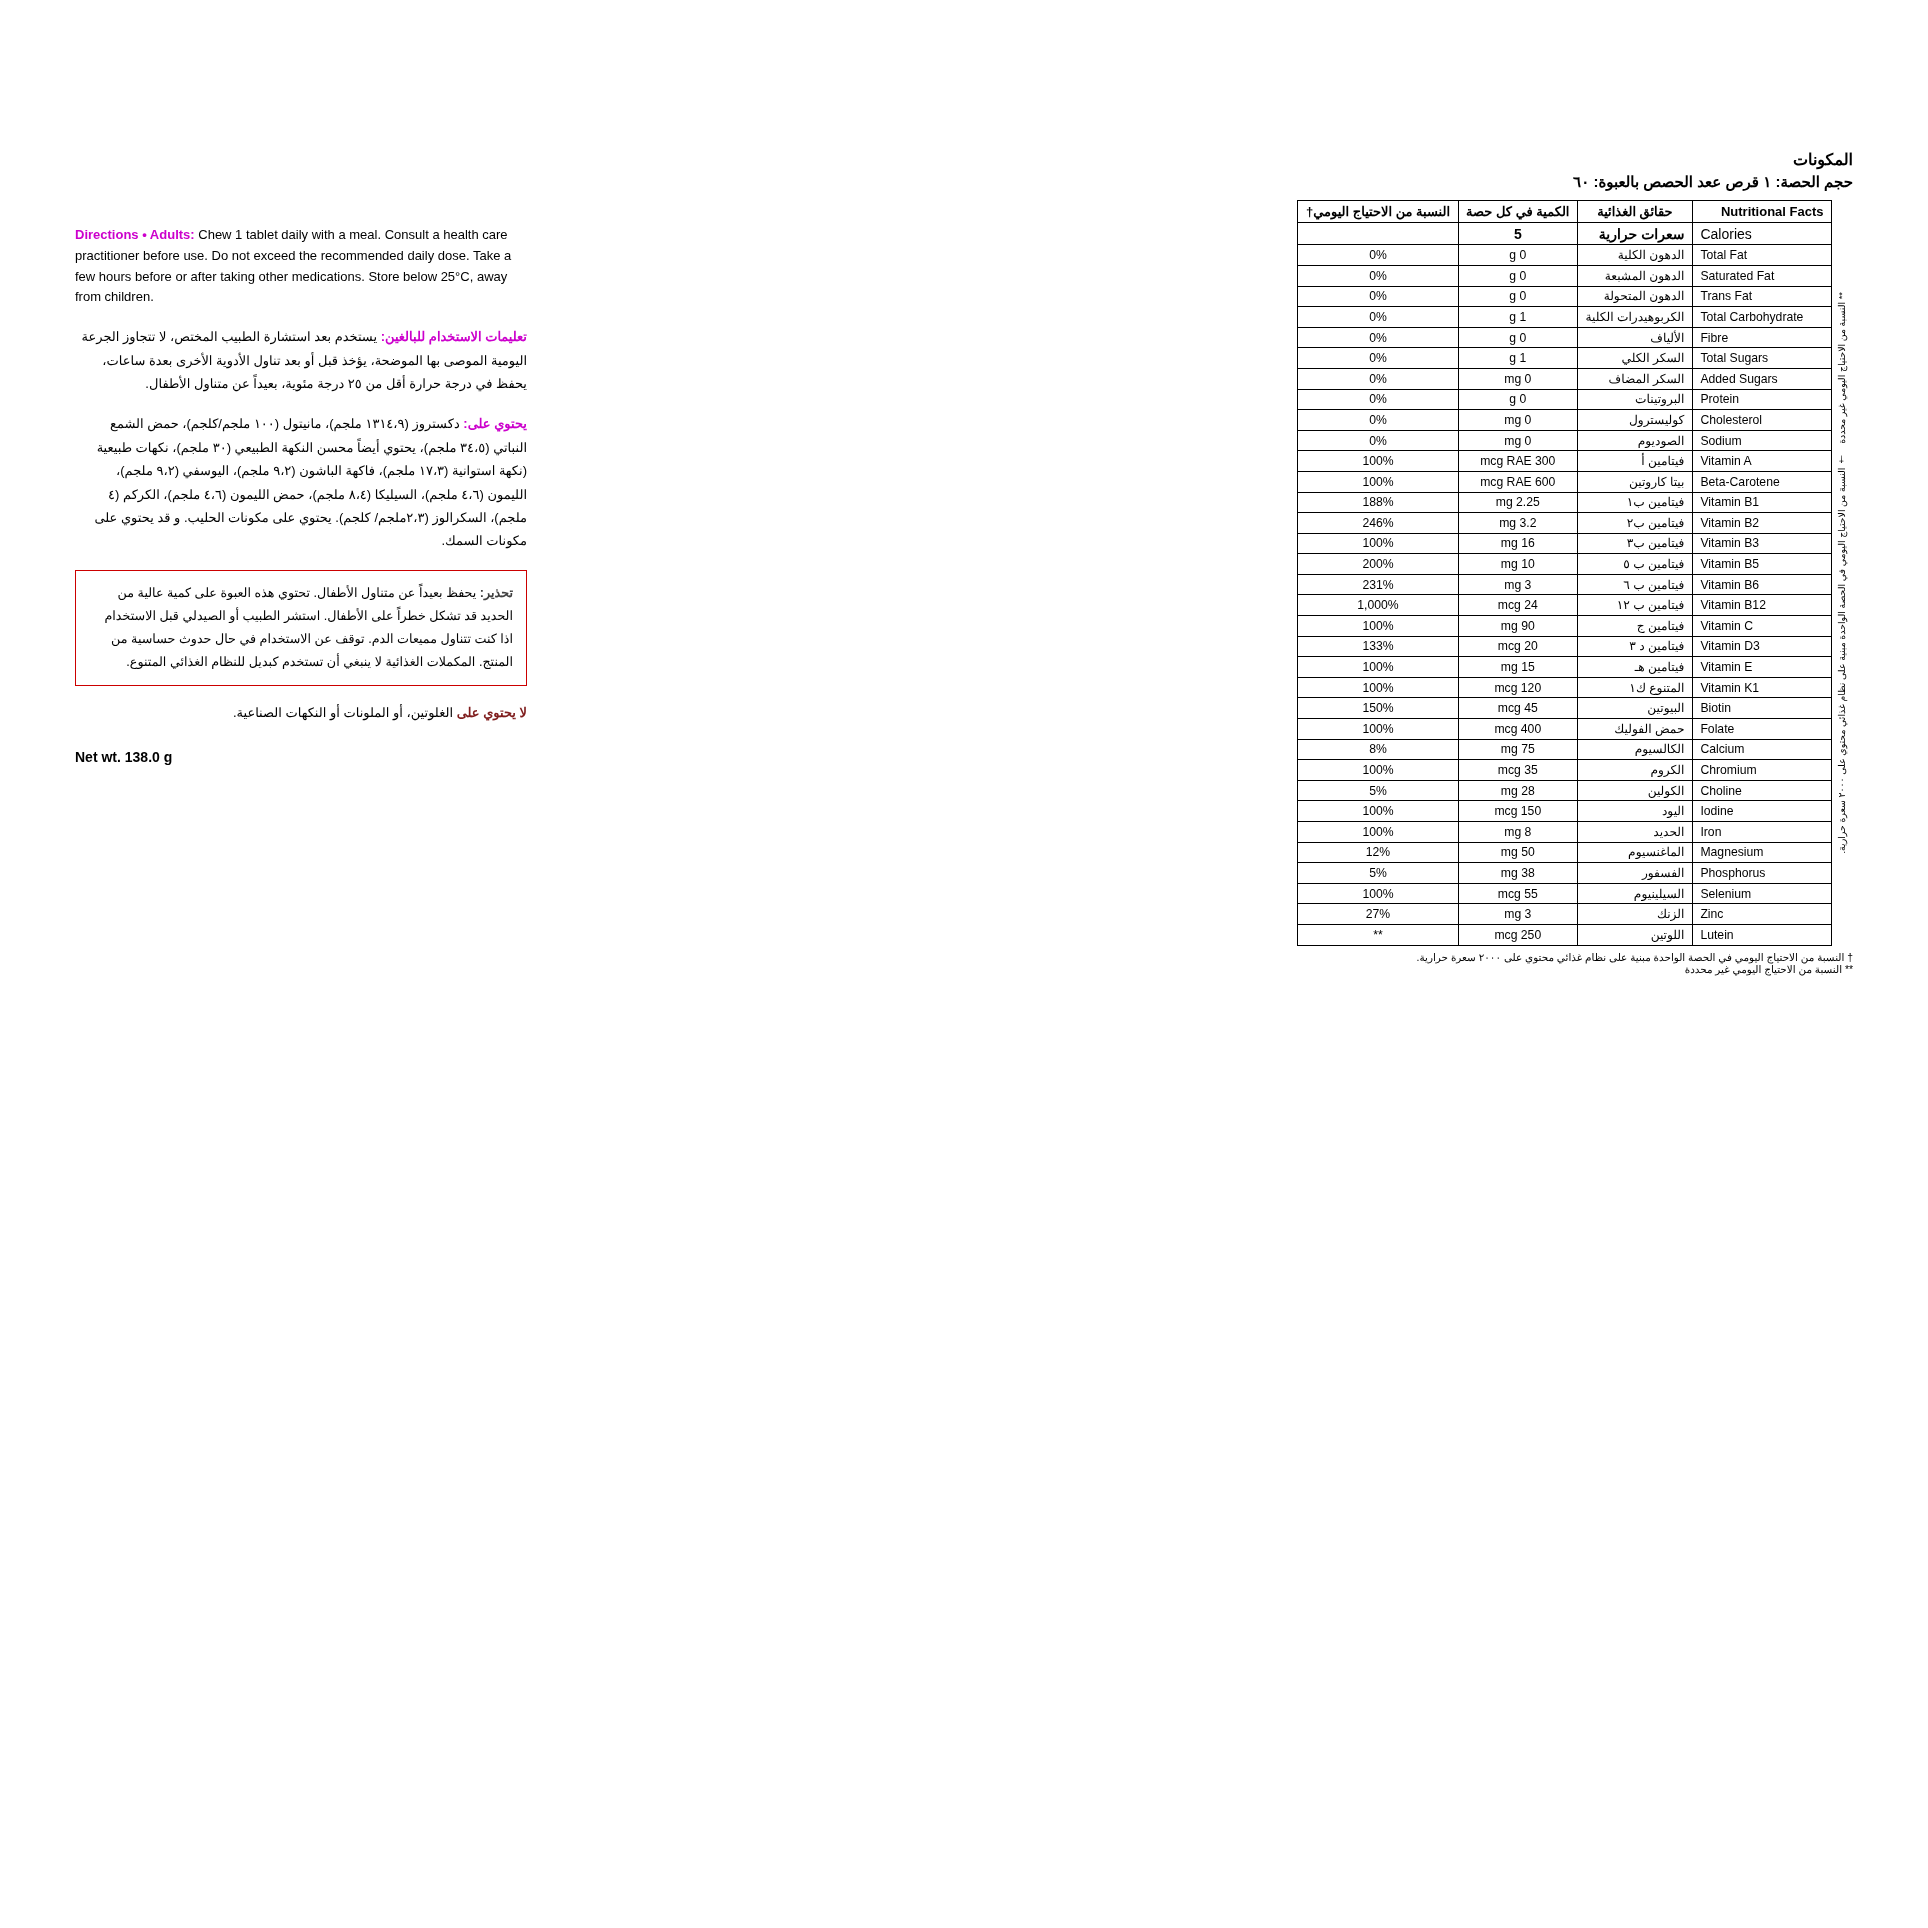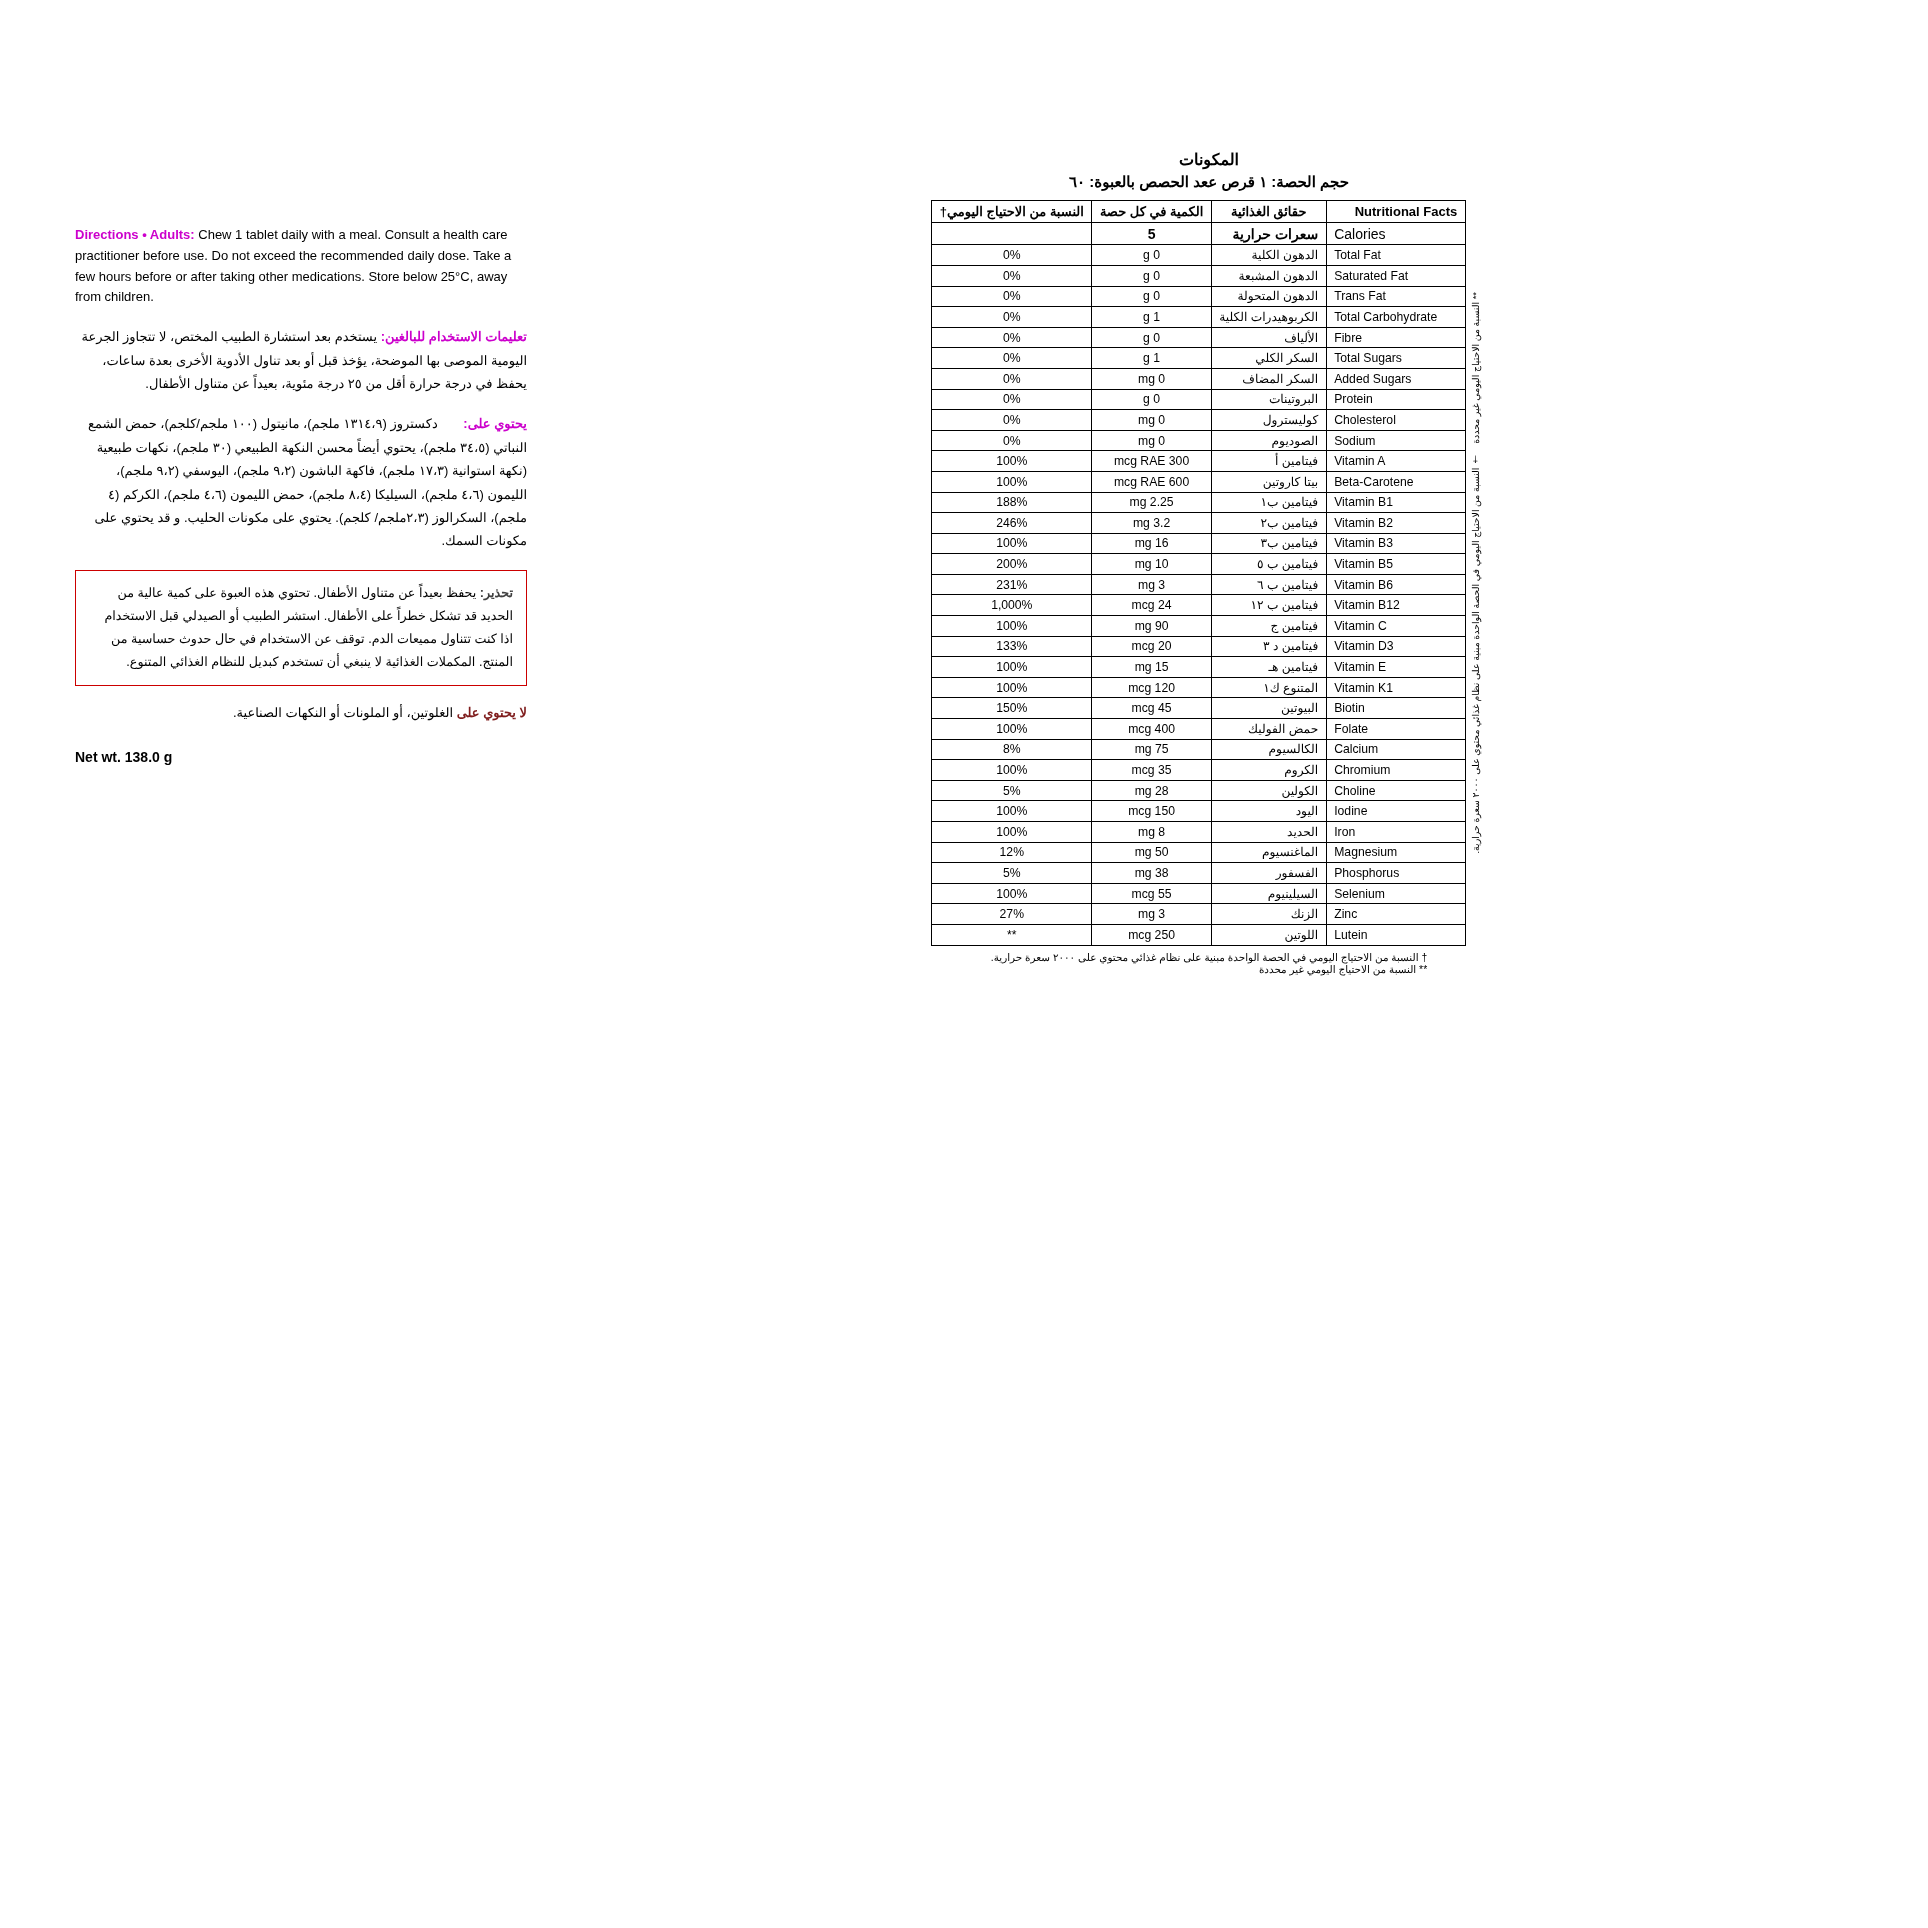--- a/index.html
+++ b/index.html
@@ -59,21 +59,20 @@
     .ingredients-ar {
       direction: rtl;
       text-align: right;
       margin-bottom: 17px;
       font-size: 13px;
       line-height: 1.8;
     }
     .ingredients-ar .label-ar {
       color: #cc00cc;
       font-weight: bold;
-      margin-left: 22px;
     }
 
     .warning-box {
       border: 1.9px solid #cc0000;
       padding: 11.3px 13px;
       margin-bottom: 17px;
       direction: rtl;
       text-align: right;
       font-size: 12.7px;
       line-height: 1.8;
@@ -98,21 +97,21 @@
       font-size: 14px;
       font-weight: bold;
       margin-top: 9.4px;
     }
 
     
     .right-panel {
       flex: 1;
       display: flex;
       flex-direction: column;
-      align-items: center;
+      align-items: flex-end;
       padding-top: 94px;
     }
 
     .table-title {
       font-size: 16px;
       font-weight: bold;
       text-align: center;
       margin-bottom: 3.8px;
     }
     .table-subtitle {

